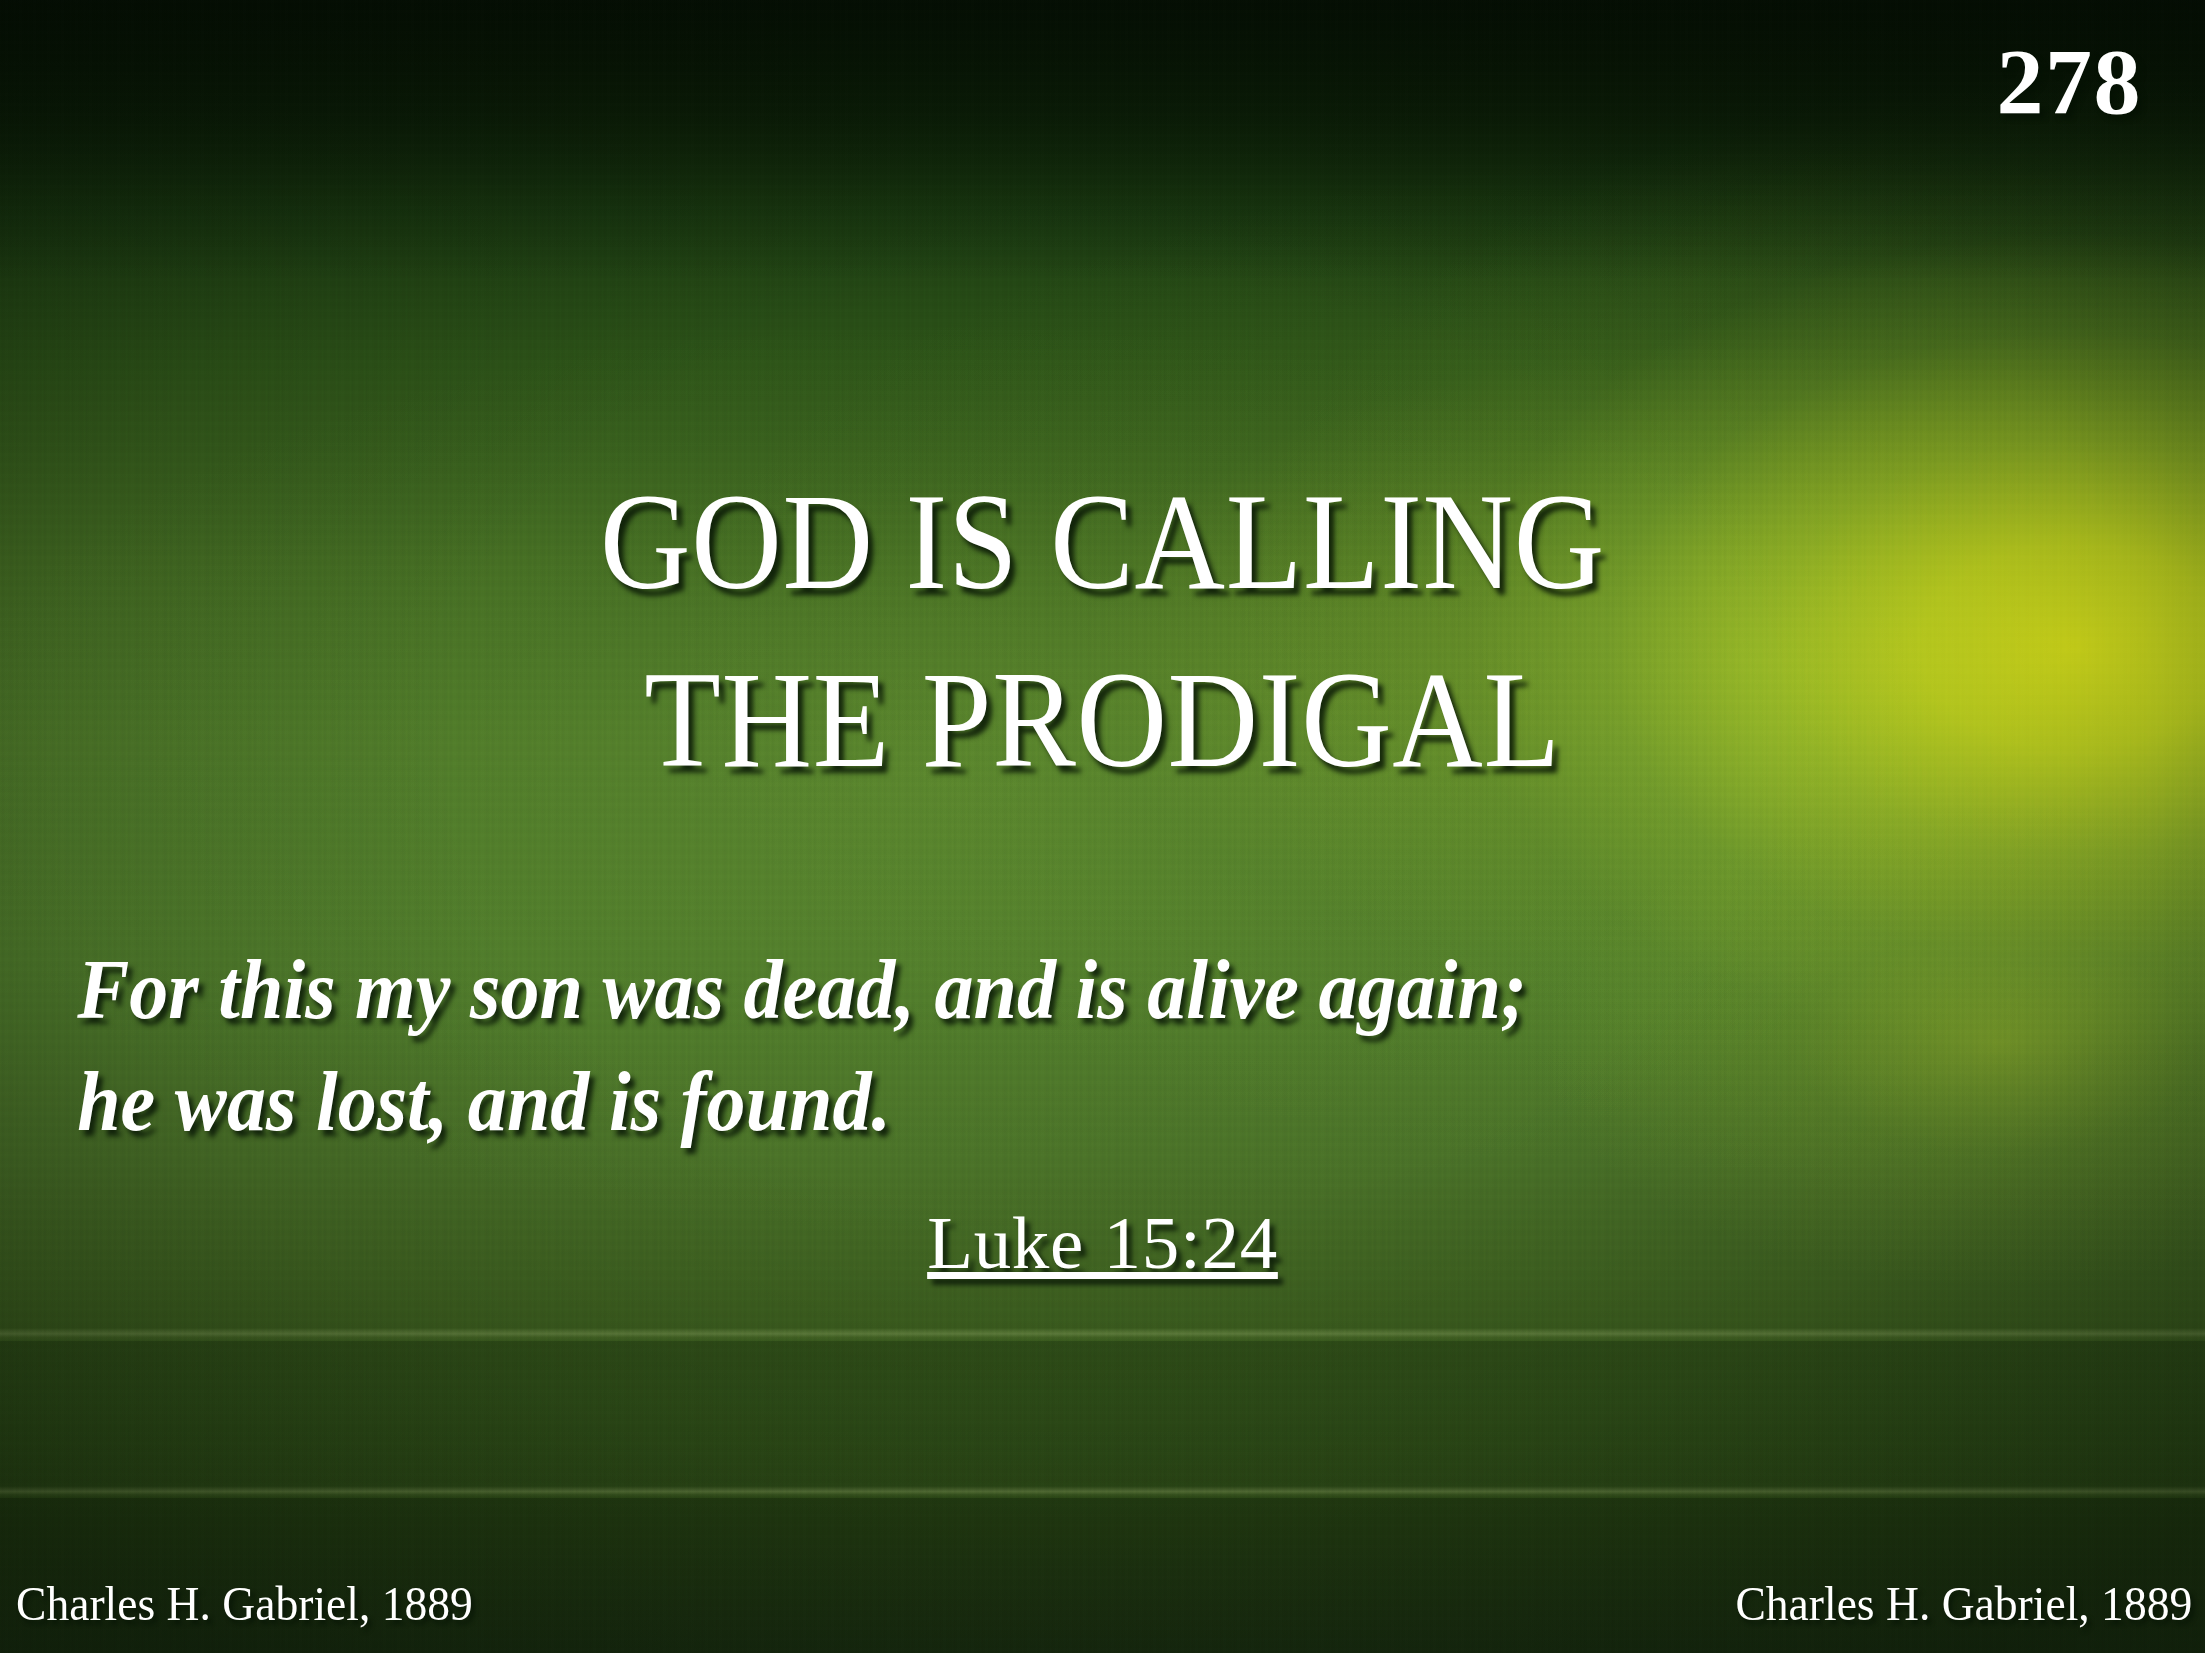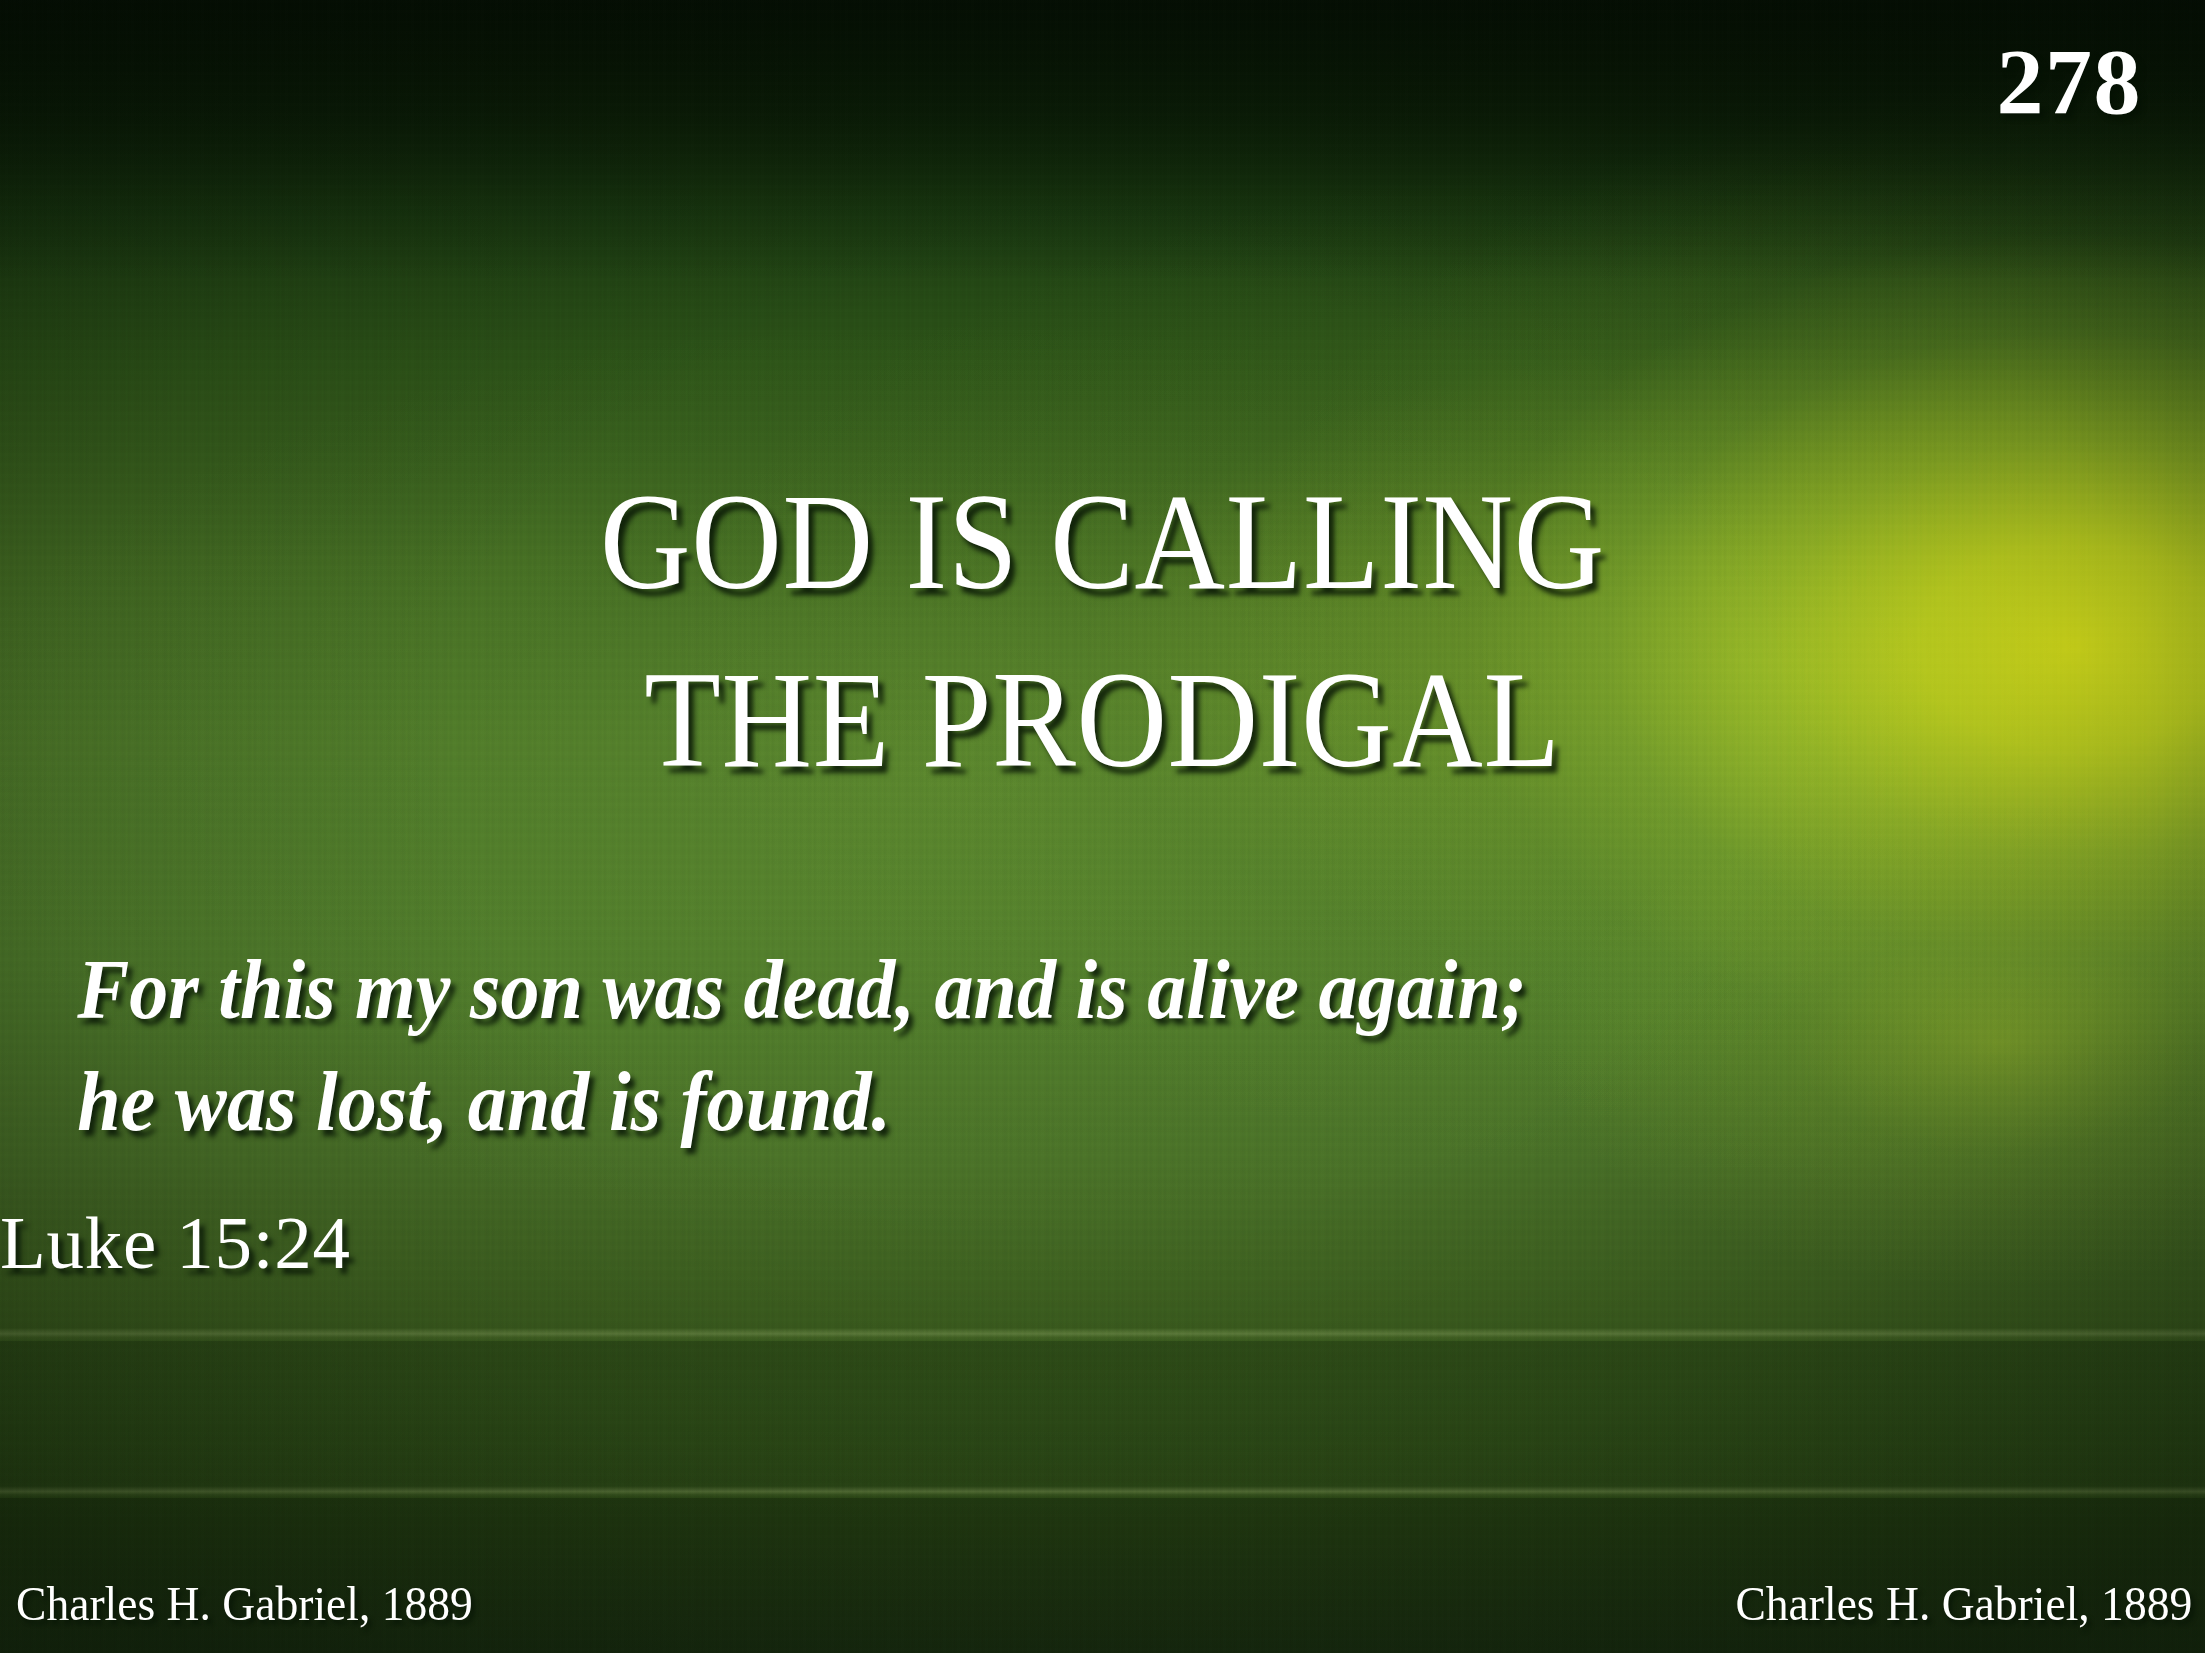--- a/index.html
+++ b/index.html
@@ -221,26 +221,28 @@
     transform-origin: center;
     text-shadow: 5.1px 5.9px 5.1px rgba(6,20,5,0.80);
     white-space: nowrap;
   }
 
   .reference {
     position: absolute;
     top: 1198px;
     left: 0;
     width: 2205px;
+    text-align: center;
     font-size: 75px;
     line-height: 1.2;
     color: #ffffff;
     letter-spacing: 0.7px;
     text-shadow: 5.1px 5.9px 5.1px rgba(6,20,5,0.80);
     white-space: nowrap;
+    text-decoration: underline;
   }
 
   .credit {
     position: absolute;
     bottom: 22px;
     font-size: 49px;
     line-height: 1.15;
     color: #ffffff;
     letter-spacing: 0px;
     transform: scaleX(0.93);

